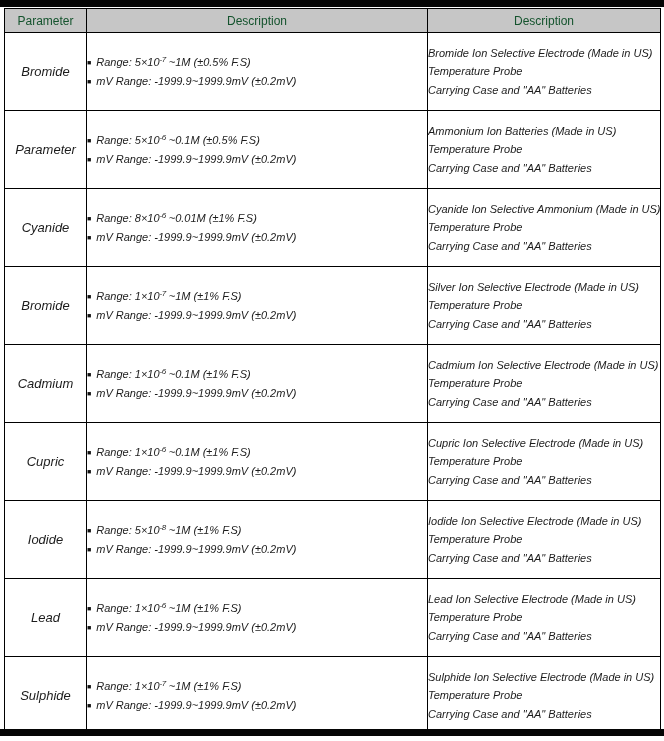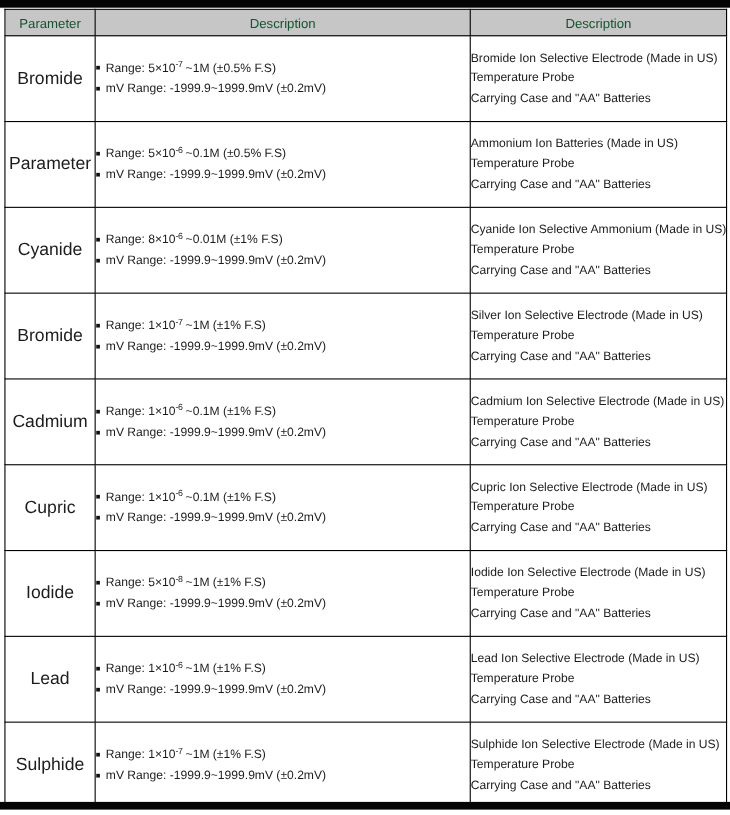--- a/index.html
+++ b/index.html
@@ -38,24 +38,24 @@
     vertical-align: middle;
   }
   th.hdr {
     height: 23px;
     background: #c6c6c6;
     font-weight: normal;
     font-size: 12px;
     color: #14532d;
     text-align: center;
   }
-  td { height: 77px; }
+  td { height: 77px; font-style: italic; }
   td.param {
     text-align: center;
-    font-size: 16px;
+    font-size: 13px;
   }
   td.desc { padding-left: 11px; }
   td.desc .line {
     line-height: 19px;
     white-space: nowrap;
   }
   .bullet {
     display: inline-block;
     font-size: 7px;
     vertical-align: 1px;

